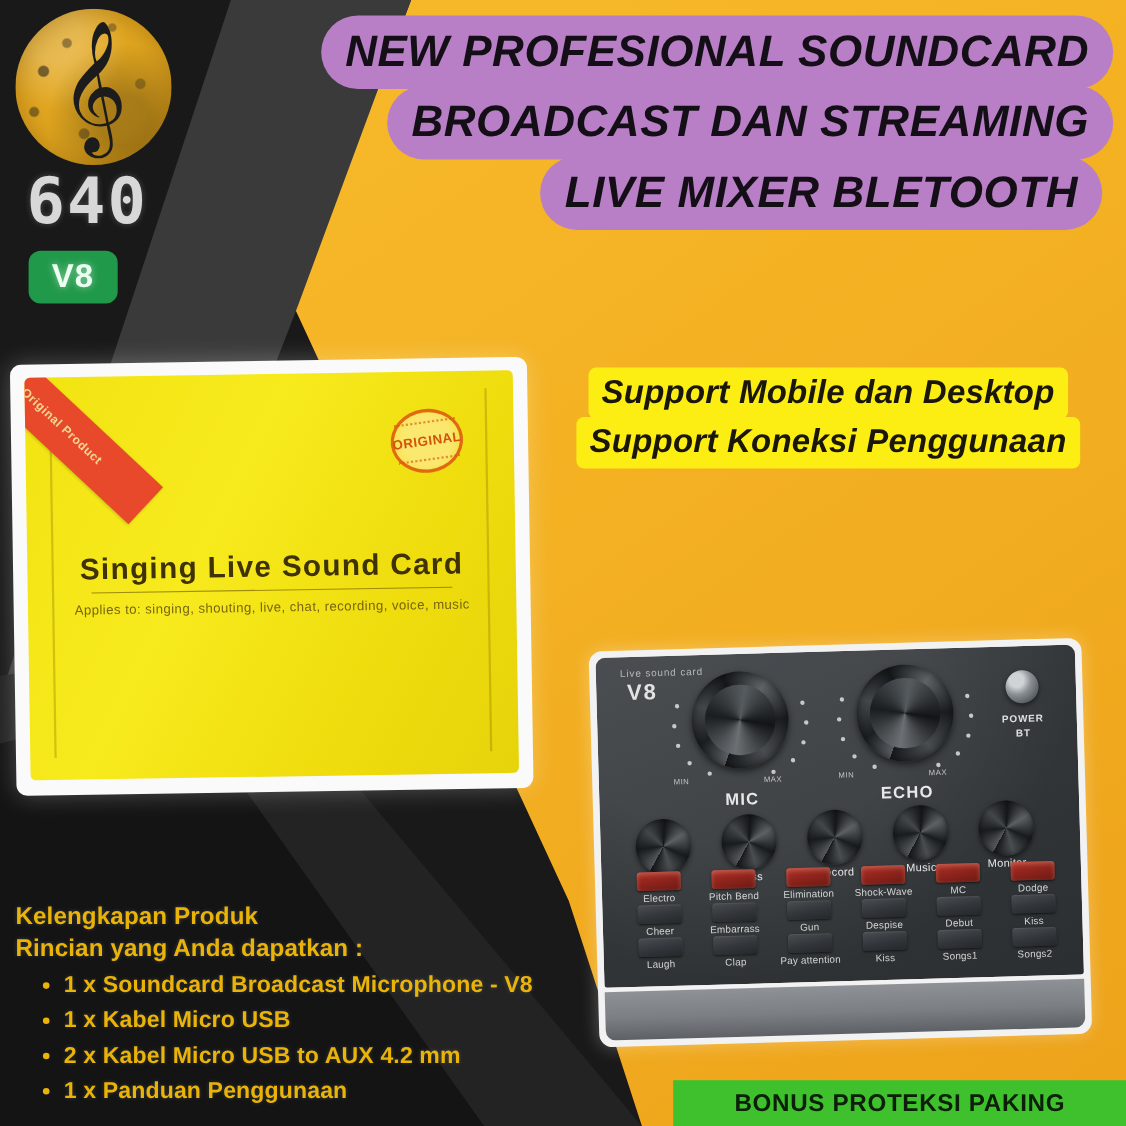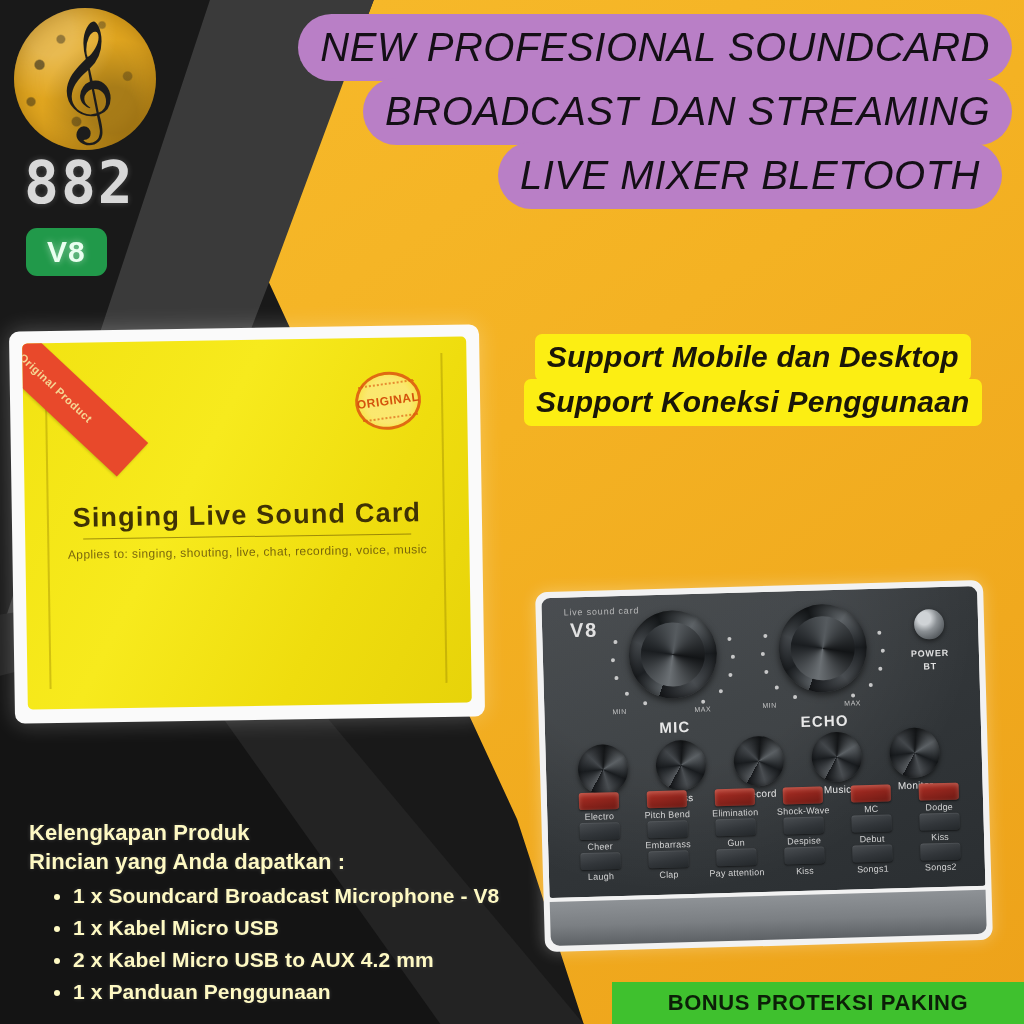--- a/index.html
+++ b/index.html
@@ -121,21 +121,21 @@
     top: 14px;
     width: 660px;
     display: flex;
     flex-direction: column;
     align-items: flex-end;
   }
   .hl-line {
     background: #b97fc6;
     color: #140f16;
     font-size: 40px;
-    font-weight: 400;
+    font-weight: 700;
     font-style: italic;
     letter-spacing: .5px;
     line-height: 1;
     padding: 13px 22px 14px 22px;
     border-radius: 34px;
     white-space: nowrap;
     margin-bottom: -3px;
   }
   .hl-line.l1 { border-radius: 34px 34px 34px 34px; }
   .hl-line.l2 { margin-right: 10px; }
@@ -280,22 +280,21 @@
     letter-spacing: .4px;
     opacity: .82;
   }
 
   
   .contents {
     position: absolute;
     left: 14px;
     top: 818px;
     width: 500px;
-    color: #fef9c3;
-    margin-left: 15px;
+    color: #eab308;
   }
   .contents h3 {
     margin: 0;
     font-size: 22px;
     font-weight: 700;
     line-height: 1.32;
     letter-spacing: .1px;
     text-shadow: 0 0 4px rgba(255,255,255,.18);
   }
   .contents ul {
@@ -517,21 +516,21 @@
   <div class="bg-base"></div>
   <div class="bg-orange-grad"></div>
   <div class="bg-graystripe"></div>
   <div class="bg-lowerdark"></div>
   <div class="bg-darkwedge"></div>
 
   <div class="logo-block">
     <div class="logo-disc">
       <div class="clef">𝄞</div>
     </div>
-    <div class="logo-999">882</div>
+    <div class="logo-999">640</div>
     <div class="v8-badge">V8</div>
   </div>
 
   <div class="headline">
     <div class="hl-line l1">NEW PROFESIONAL SOUNDCARD</div>
     <div class="hl-line l3">BROADCAST DAN STREAMING</div>
     <div class="hl-line l2">LIVE MIXER BLETOOTH</div>
   </div>
 
   <div class="features">

